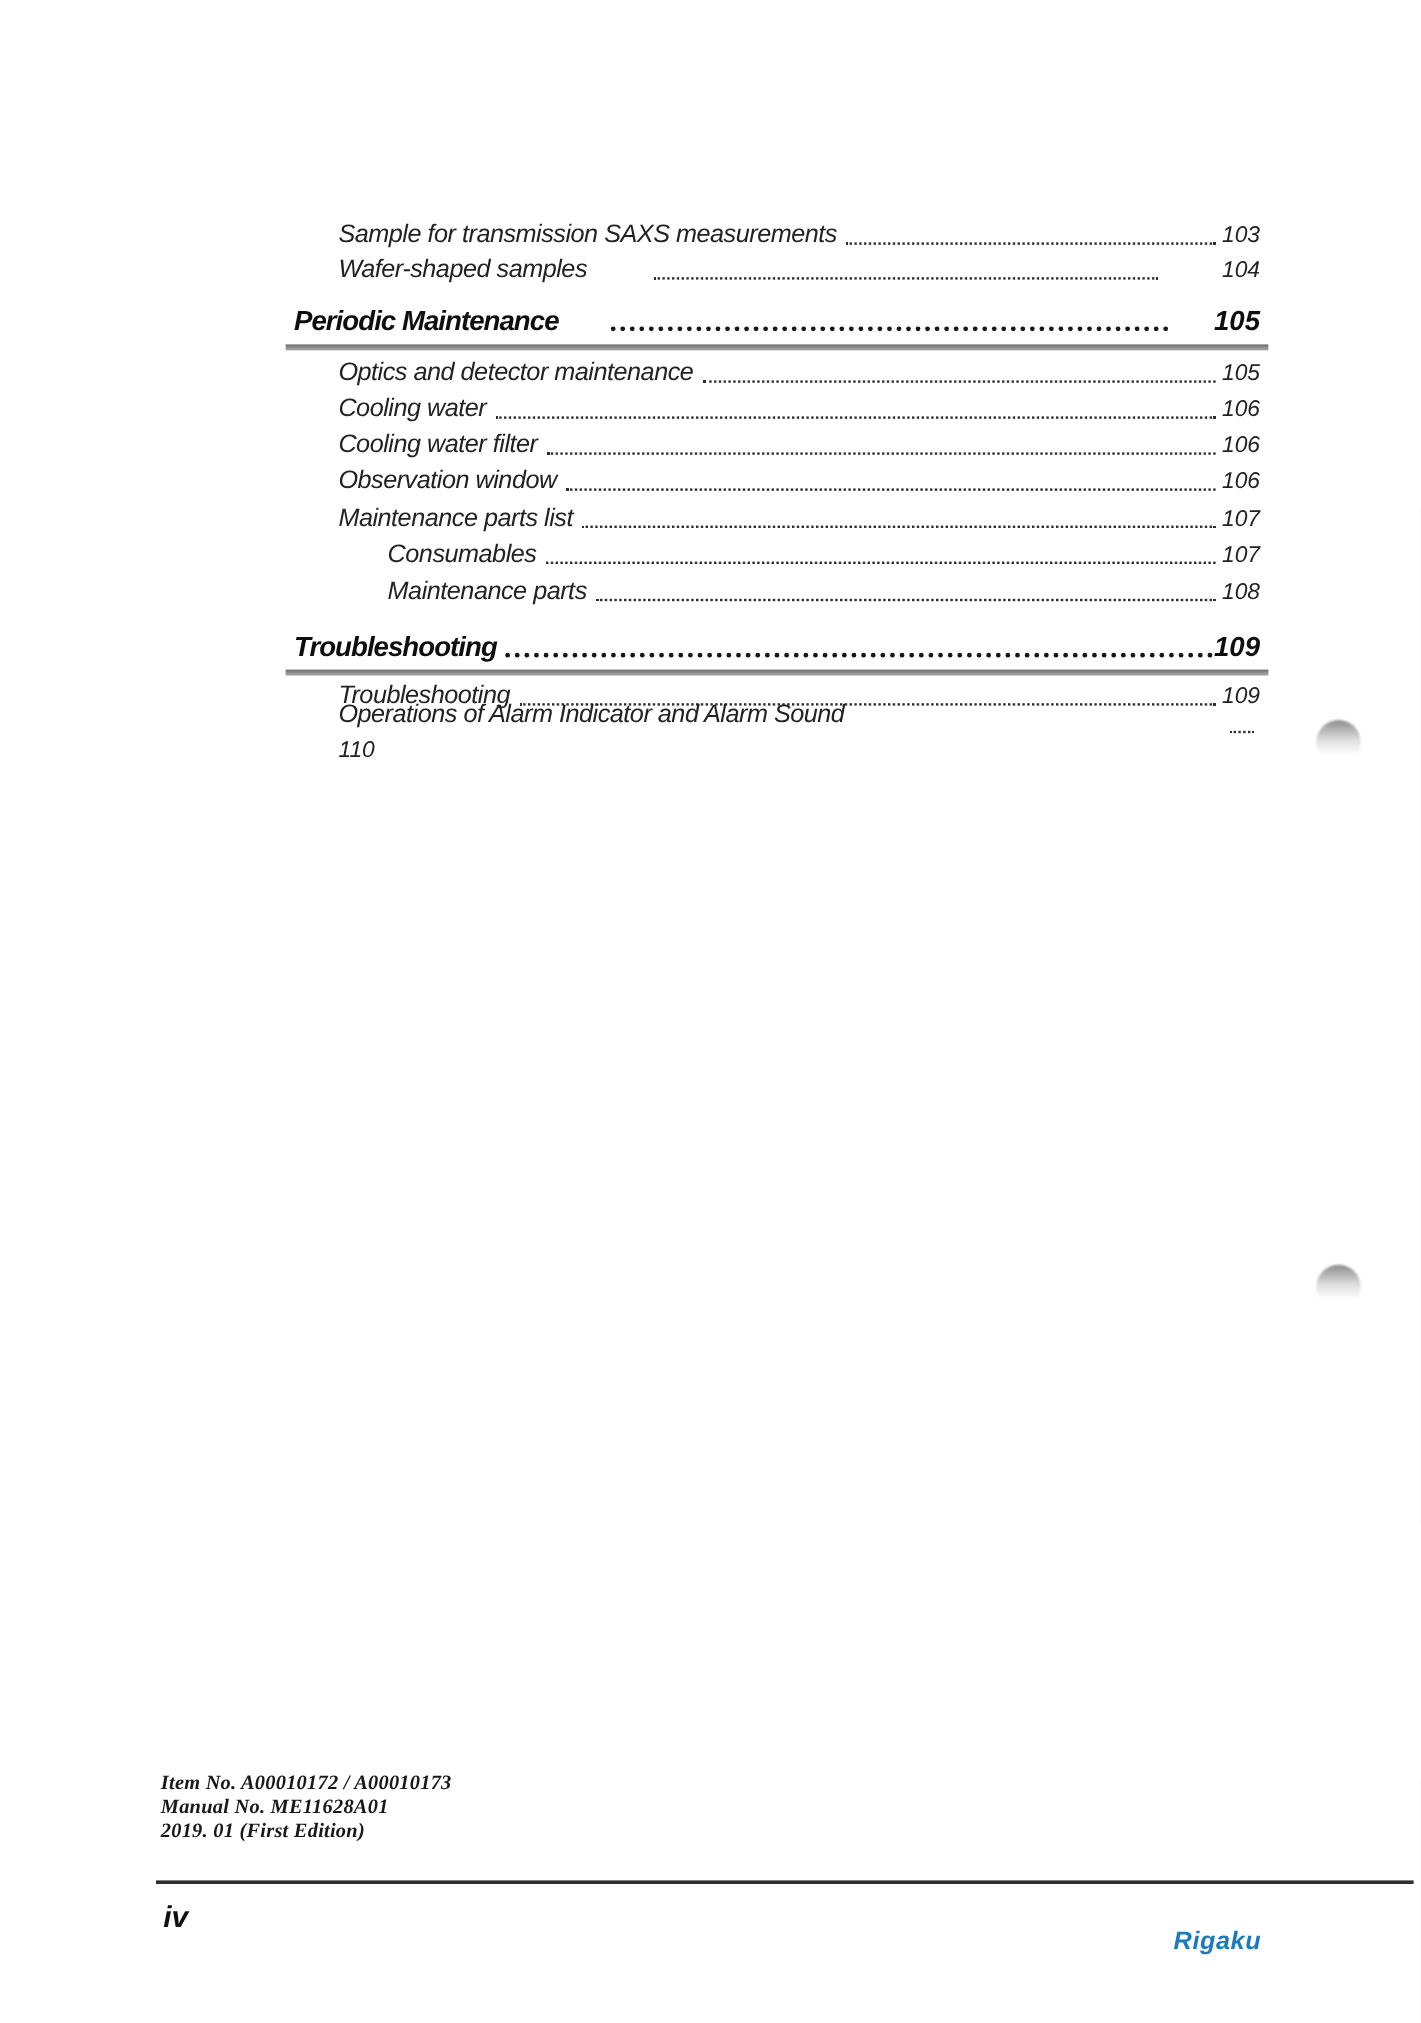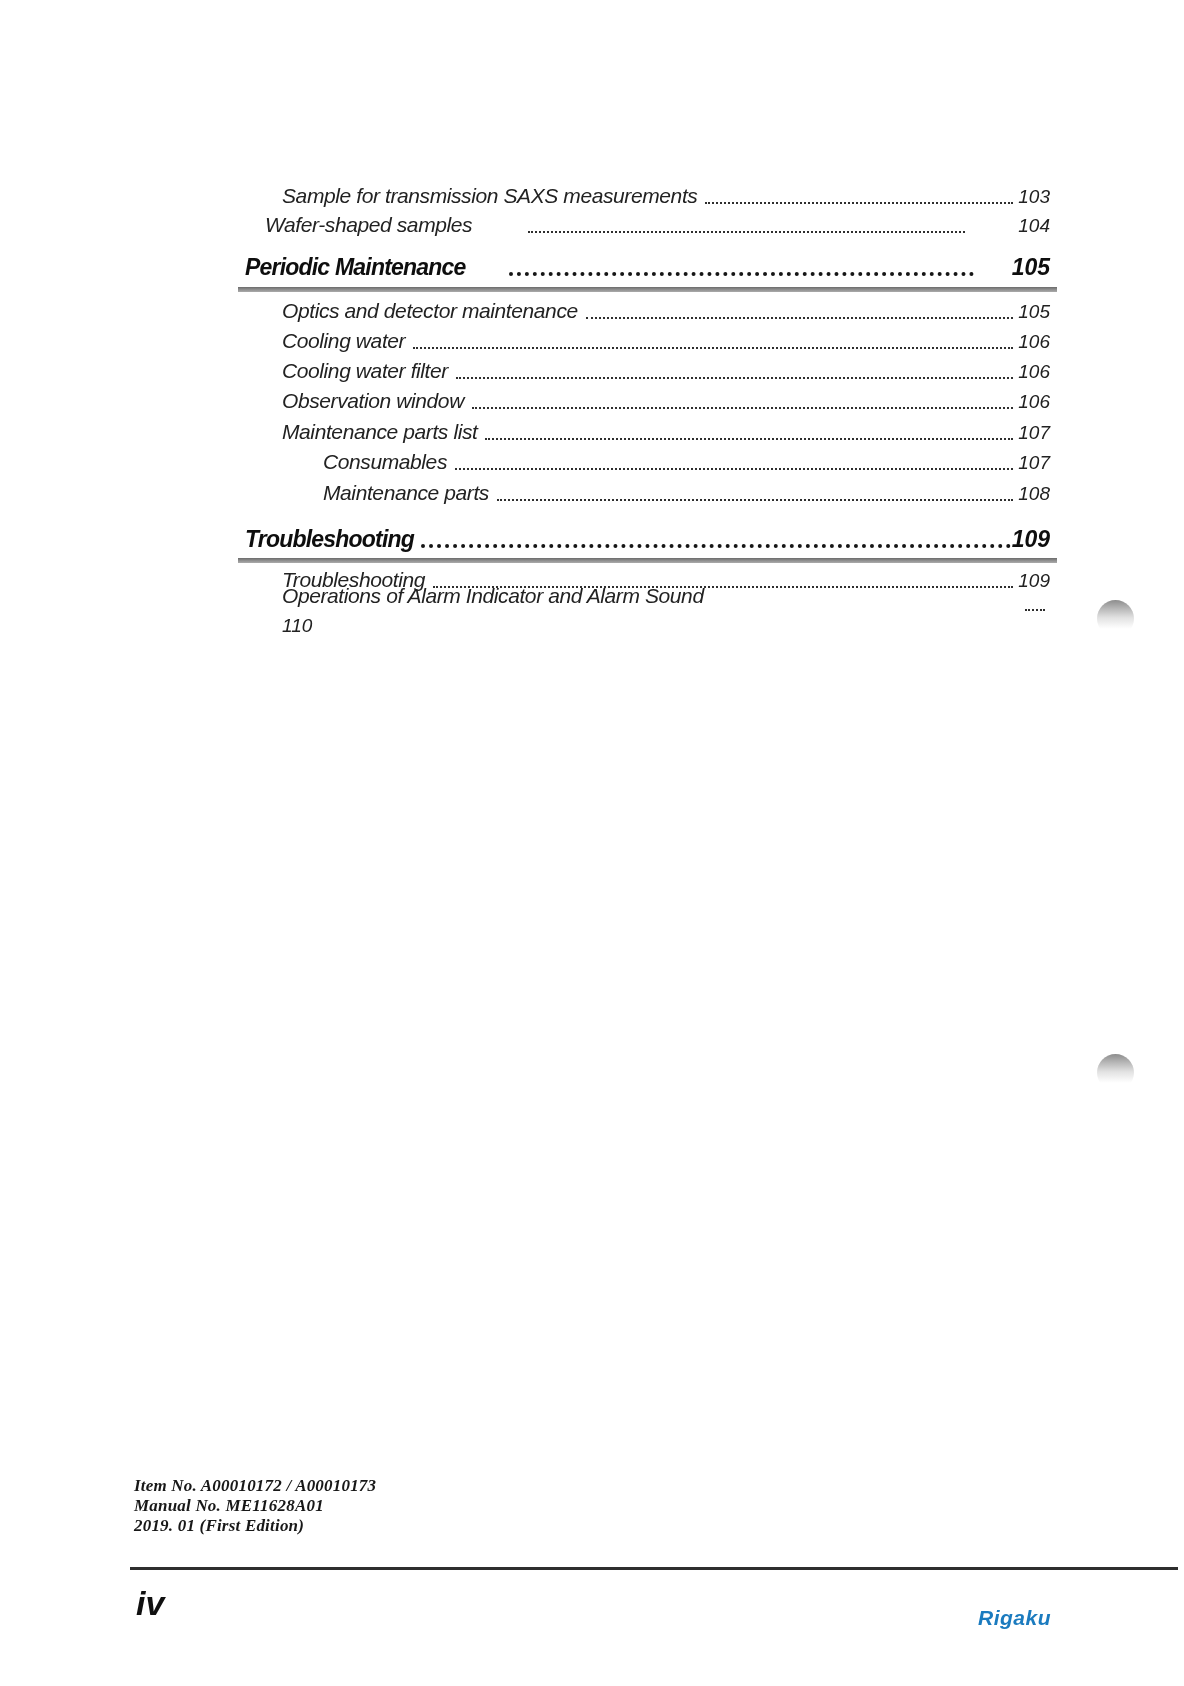--- a/index.html
+++ b/index.html
@@ -81,21 +81,21 @@
   .footer-rule {
     position:absolute;
     left:130px; top:1567px;
     width:1048px; height:3px;
     background:#2e2e2e;
   }
   .page-roman {
     position:absolute;
     left:136px; top:1584px;
     font-weight:bold;
-    font-size:34px;
+    font-size:25px;
     color:#101010;
   }
   .doc-title {
     position:absolute;
     left:192px; top:1590px;
     font-family:"Liberation Serif", serif;
     font-size:18.5px;
     color:#161616;
     letter-spacing:-0.2px;
   }
@@ -115,21 +115,21 @@
 <div class="page">
 
   <div>
 
     <div class="toc-row entry" style="top:184px; left:282px;">
       <span class="label">Sample for transmission SAXS measurements</span>
       <span class="leader"></span>
       <span class="pagenum">103</span>
     </div>
 
-    <div class="toc-row entry" style="top:213px; left:265px;gap:48px;">
+    <div class="toc-row entry" style="top:213px; left:282px;gap:48px;">
       <span class="label">Wafer-shaped samples</span>
       <span class="leader"></span>
       <span class="pagenum">104</span>
     </div>
 
     <div class="toc-row heading" style="top:254px; left:245px;gap:37px;">
       <span class="label">Periodic Maintenance</span>
       <span class="leader"></span>
       <span class="pagenum">105</span>
     </div>

